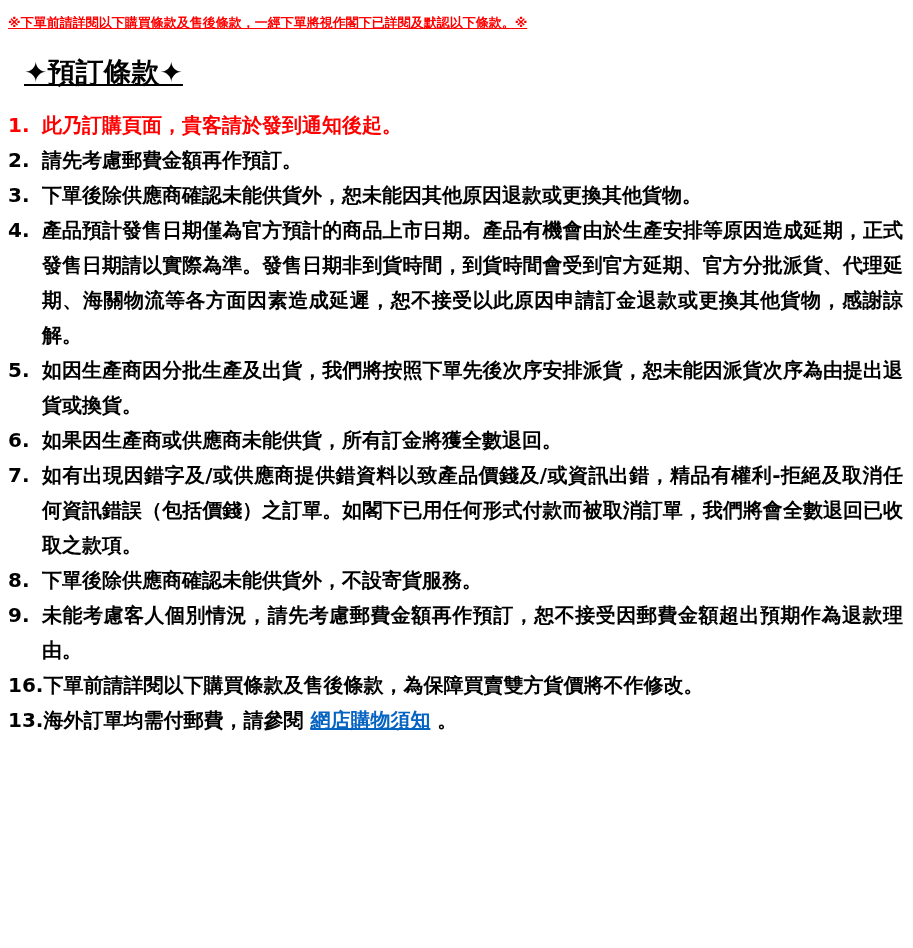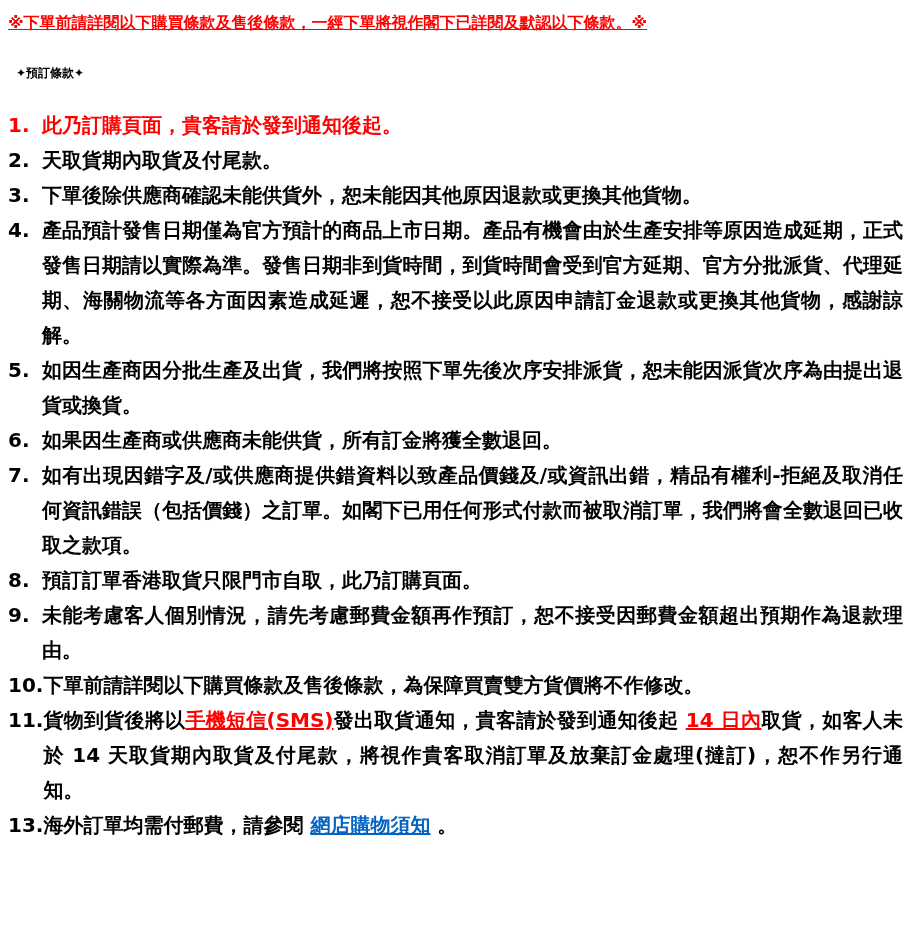--- a/index.html
+++ b/index.html
@@ -12,29 +12,30 @@
   body{
     width:913px;
     min-height:948px;
     font-family:"DejaVu Sans","Liberation Sans",sans-serif;
     font-weight:700;
     color:var(--text);
     padding:8px 10px 10px 8px;
   }
   .warning-header{
     color:var(--red);
-    font-size:16px;
+    font-size:13px;
     line-height:26px;
     text-decoration:underline;
     margin:2px 0 24px 0;
   }
   .section-title{
-    font-size:12px;
+    font-size:28px;
     line-height:26px;
-    margin:0 0 22px 8px;
+    text-decoration:underline;
+    margin:0 0 22px 16px;
   }
   .terms-list{
     font-size:20px;
     line-height:35px;
   }
   .term-item{
     display:flex;
     align-items:flex-start;
   }
   .term-num{
@@ -57,21 +58,21 @@
 
   <div class="section-title">✦預訂條款✦</div>
 
   <div class="terms-list">
       <div class="term-item">
         <span class="term-num red">1.</span>
         <span class="term-text"><span class="red">此乃訂購頁面，貴客請於發到通知後起。</span></span>
       </div>
       <div class="term-item">
         <span class="term-num">2.</span>
-        <span class="term-text"><span>天取貨期內取貨及付尾款。</span></span>
+        <span class="term-text"><span>請先考慮郵費金額再作預訂。</span></span>
       </div>
       <div class="term-item">
         <span class="term-num">3.</span>
         <span class="term-text"><span>下單後除供應商確認未能供貨外，恕未能因其他原因退款或更換其他貨物。</span></span>
       </div>
       <div class="term-item">
         <span class="term-num">4.</span>
         <span class="term-text"><span>產品預計發售日期僅為官方預計的商品上市日期。產品有機會由於生產安排等原因造成延期，正式發售日期請以實際為準。發售日期非到貨時間，到貨時間會受到官方延期、官方分批派貨、代理延期、海關物流等各方面因素造成延遲，恕不接受以此原因申請訂金退款或更換其他貨物，感謝諒解。</span></span>
       </div>
       <div class="term-item">
@@ -81,32 +82,28 @@
       <div class="term-item">
         <span class="term-num">6.</span>
         <span class="term-text"><span>如果因生產商或供應商未能供貨，所有訂金將獲全數退回。</span></span>
       </div>
       <div class="term-item">
         <span class="term-num">7.</span>
         <span class="term-text"><span>如有出現因錯字及/或供應商提供錯資料以致產品價錢及/或資訊出錯，精品有權利-拒絕及取消任何資訊錯誤（包括價錢）之訂單。如閣下已用任何形式付款而被取消訂單，我們將會全數退回已收取之款項。</span></span>
       </div>
       <div class="term-item">
         <span class="term-num">8.</span>
-        <span class="term-text"><span>預訂訂單香港取貨只限門市自取，此乃訂購頁面。</span></span>
+        <span class="term-text"><span>下單後除供應商確認未能供貨外，不設寄貨服務。</span></span>
       </div>
       <div class="term-item">
         <span class="term-num">9.</span>
         <span class="term-text"><span>未能考慮客人個別情況，請先考慮郵費金額再作預訂，恕不接受因郵費金額超出預期作為退款理由。</span></span>
       </div>
       <div class="term-item">
-        <span class="term-num">10.</span>
+        <span class="term-num">16.</span>
         <span class="term-text"><span>下單前請詳閱以下購買條款及售後條款，為保障買賣雙方貨價將不作修改。</span></span>
-      </div>
-      <div class="term-item">
-        <span class="term-num">11.</span>
-        <span class="term-text"><span>貨物到貨後將以</span><span class="red-underline">手機短信(SMS)</span><span>發出取貨通知，貴客請於發到通知後起 </span><span class="red-underline">14 日內</span><span>取貨，如客人未於 14 天取貨期內取貨及付尾款，將視作貴客取消訂單及放棄訂金處理(撻訂)，恕不作另行通知。</span></span>
       </div>
       <div class="term-item">
         <span class="term-num">13.</span>
         <span class="term-text"><span>海外訂單均需付郵費，請參閱 </span><a class="link" href="#">網店購物須知</a><span> 。</span></span>
       </div>
     </div>
 </div>
 
 </body></html>

